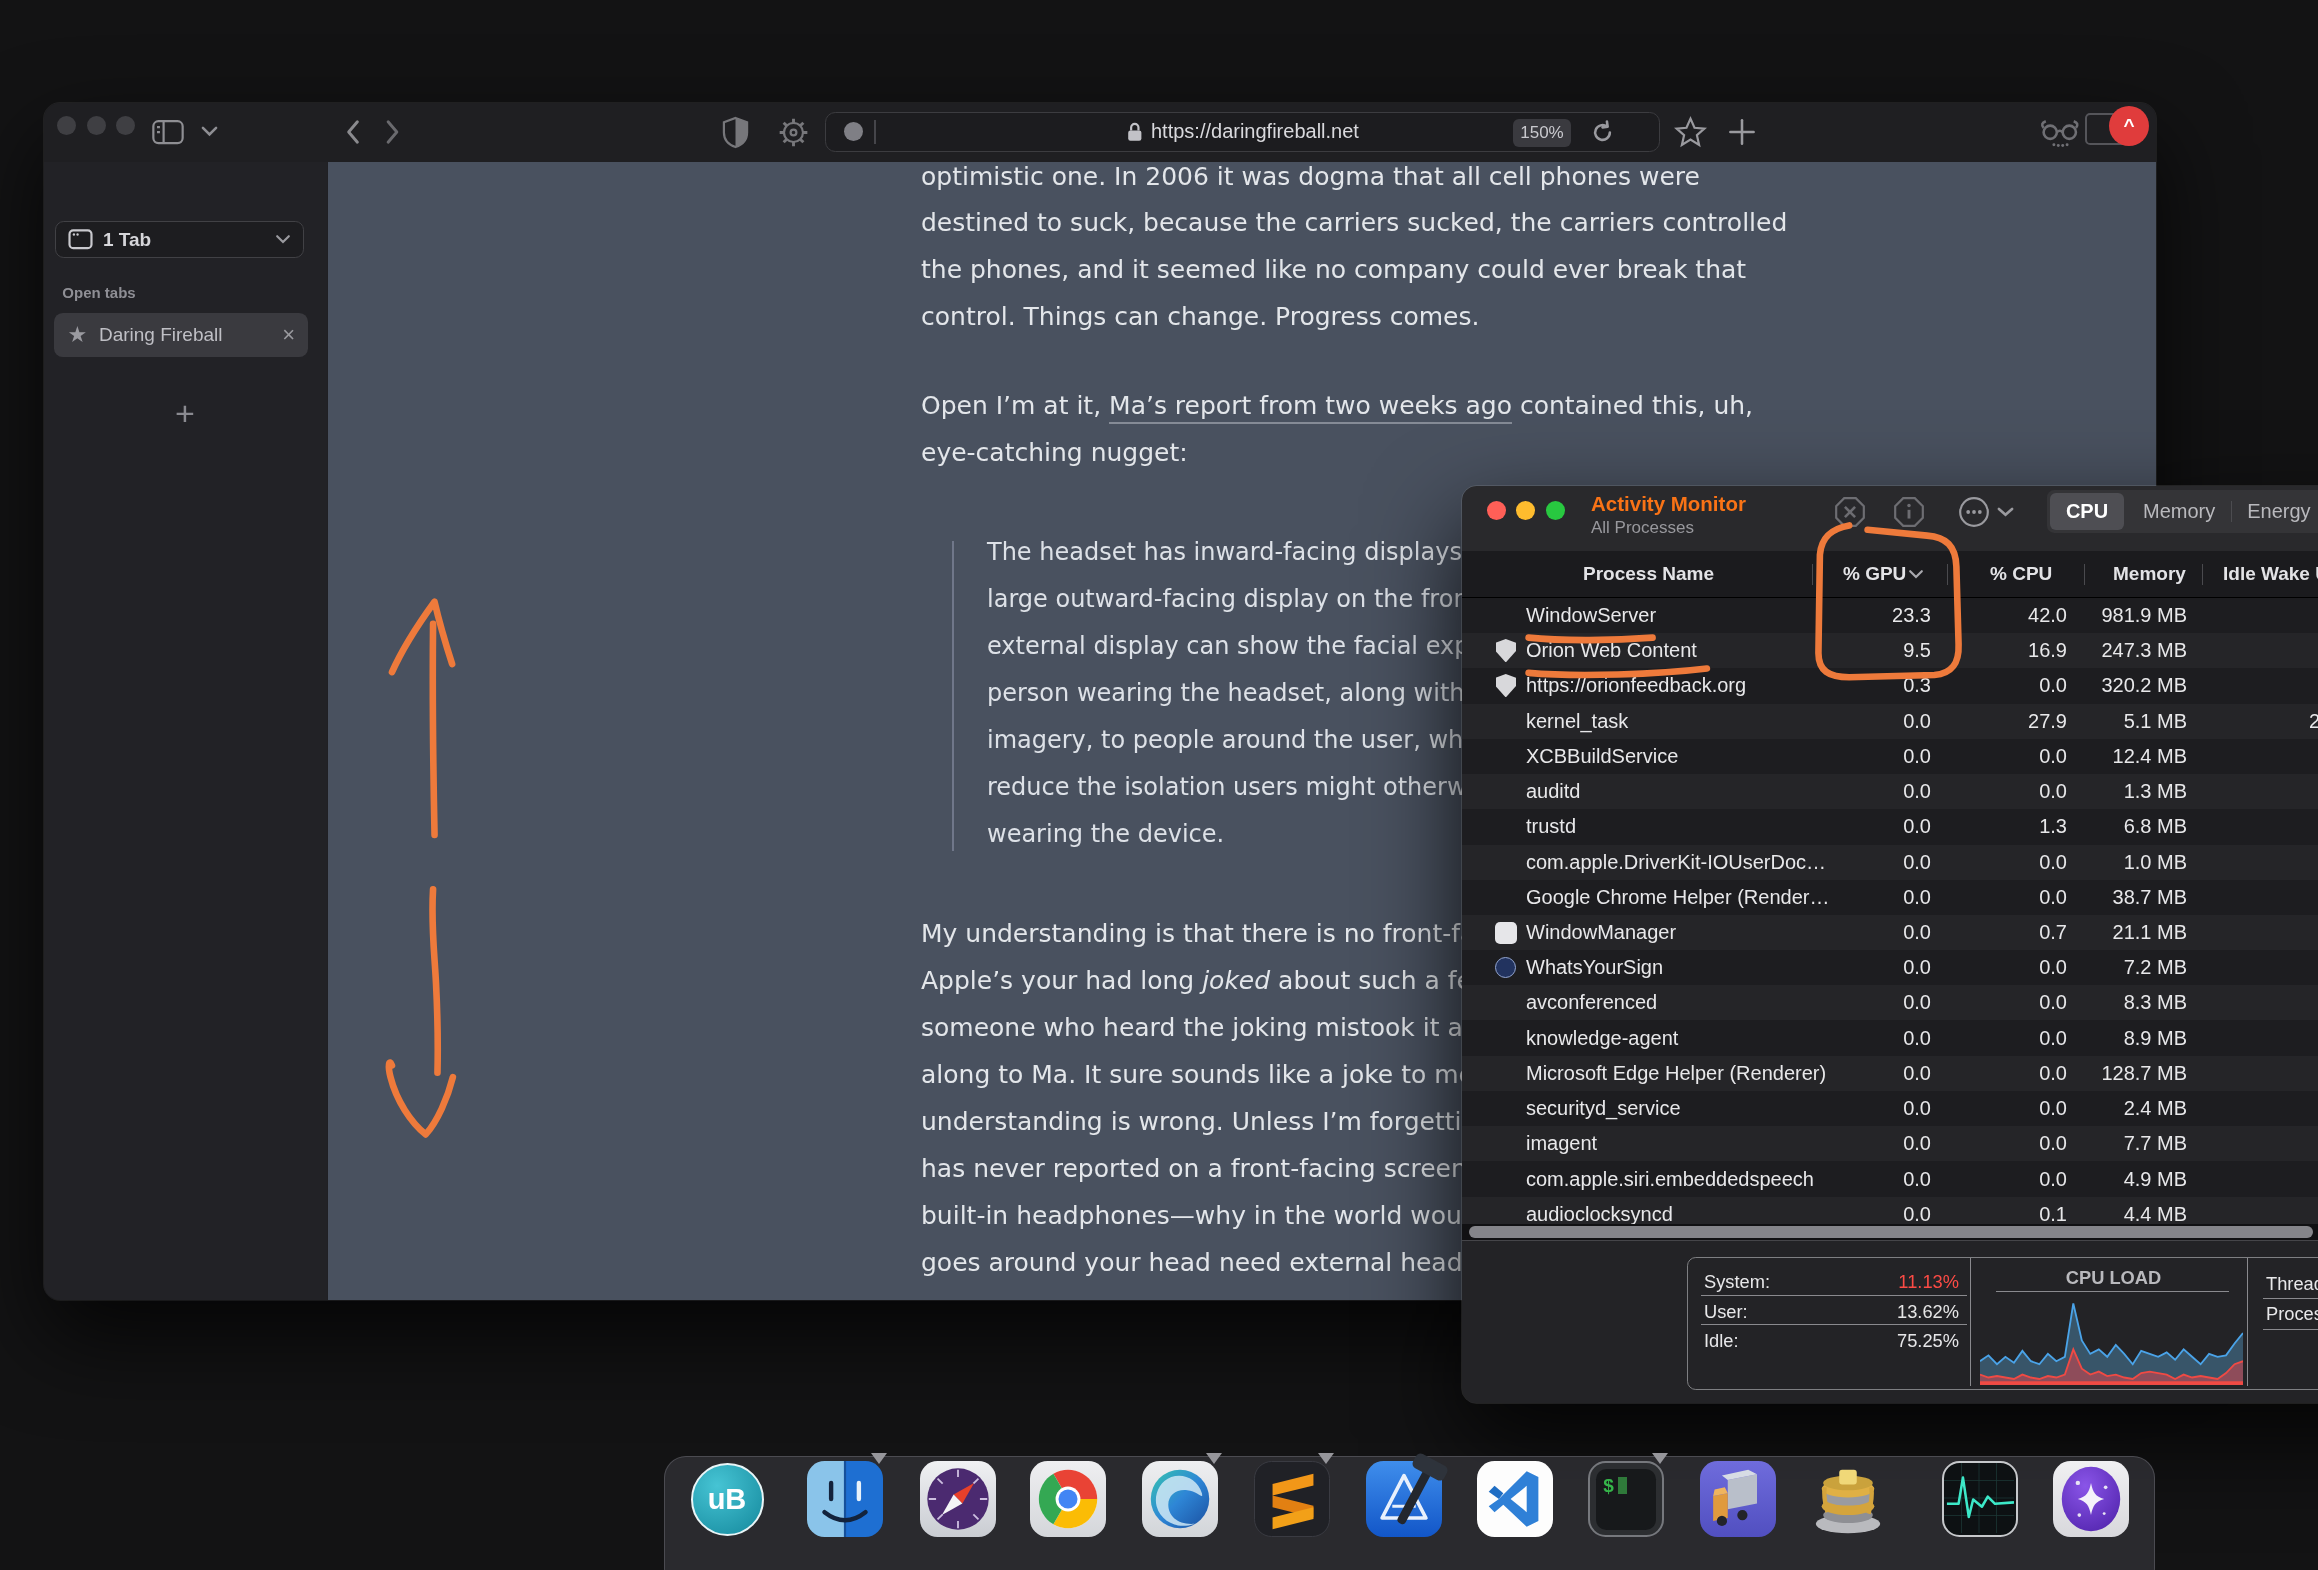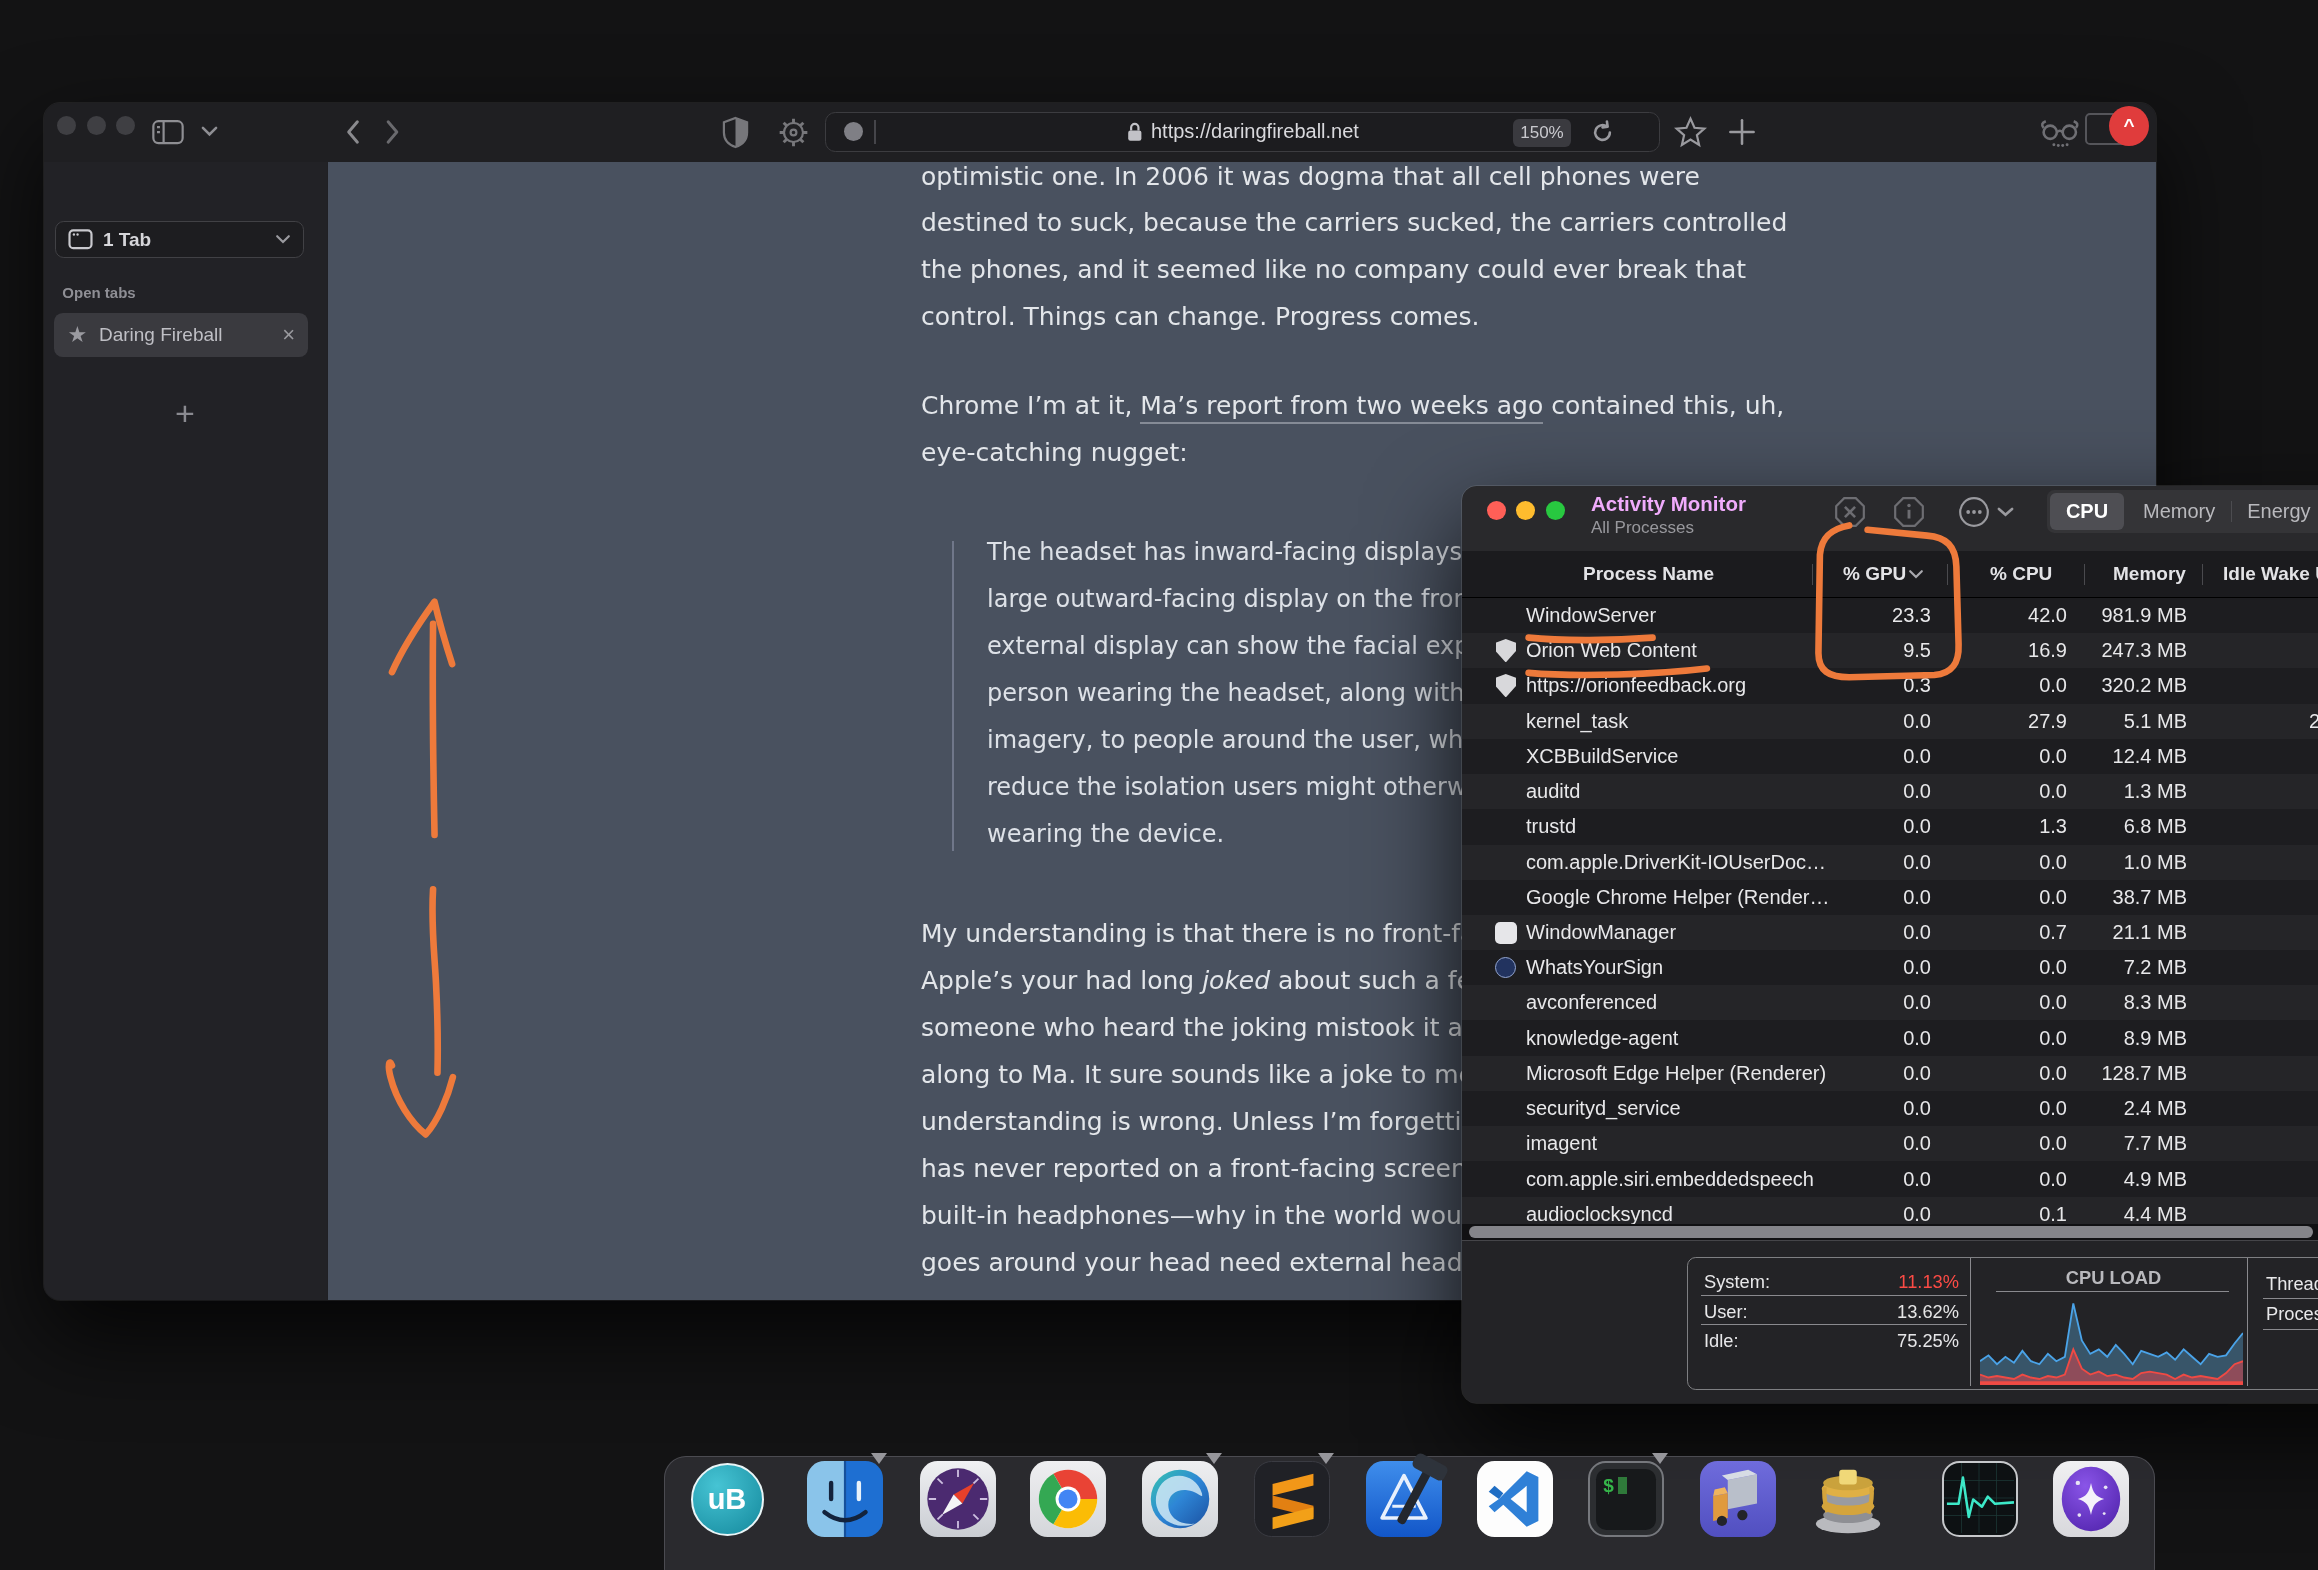--- a/index.html
+++ b/index.html
@@ -39,21 +39,21 @@
   .article{position:absolute;left:877px;top:0;width:1027px;color:#e3e6ea;
            font-family:"DejaVu Sans",sans-serif;font-size:25px;}
   .aline{position:absolute;white-space:nowrap;height:47px;line-height:47px;}
   .bq-border{position:absolute;left:908px;top:438px;width:2.2px;height:310px;background:#70778a;}
   .dflink{border-bottom:2.2px solid #858b96;padding-bottom:1.5px;}
 
   
   .am{position:absolute;left:1462px;top:486px;width:1027px;height:917px;background:#29292c;
       border-radius:14.7px;box-shadow:0 37px 95px rgba(0,0,0,.8);overflow:hidden;outline:0.7px solid rgba(255,255,255,.1);}
   .am-tl{position:absolute;top:15.4px;width:19px;height:19px;border-radius:50%;}
-  .am-title{position:absolute;left:129px;top:5.9px;font-size:20.5px;font-weight:bold;color:#f0abfc;}
+  .am-title{position:absolute;left:129px;top:5.9px;font-size:20.5px;font-weight:bold;color:#f97316;}
   .am-sub{position:absolute;left:129px;top:32px;font-size:17px;color:#98989d;}
   .oct{position:absolute;top:9.5px;width:32px;height:32px;color:#77777c;}
   .seg{position:absolute;left:585px;top:4.4px;height:43px;width:382px;background:#343437;border-radius:7.3px;
        display:flex;align-items:center;}
   .seg .s{padding:0 16px;font-size:20px;color:#b9b9bd;height:37px;display:flex;align-items:center;border-radius:5.9px;position:relative;}
   .seg .s.sel{background:#4e4e53;color:#fff;font-weight:bold;margin:0 2.9px;}
   .seg .s + .s:not(.sel):not(.aftersel)::before{content:"";position:absolute;left:0;top:8px;width:0.7px;height:20.5px;background:#4c4c50;}
   .am-header{position:absolute;left:0;top:65px;width:100%;height:46px;background:#1b1b1e;border-bottom:0.7px solid #000;
              font-size:19px;font-weight:bold;color:#e3e3e6;}
   .hsep{position:absolute;top:13.2px;width:0.7px;height:20.5px;background:#4a4a4e;}
@@ -200,21 +200,21 @@
     <div class="b-page">
       <div class="bq-border" style="left:624px;top:379px;height:310px"></div>
       <div class="article" style="left:593px;top:0">
         <div id="para1">
             <div class="aline" style="top: -9.5px;">optimistic one. In 2006 it was dogma that all cell phones were</div>
             <div class="aline" style="top: 37px;">destined to suck, because the carriers sucked, the carriers controlled</div>
             <div class="aline" style="top: 84px;">the phones, and it seemed like no company could ever break that</div>
             <div class="aline" style="top: 131px;">control. Things can change. Progress comes.</div>
           </div>
         <div class="aline" style="top:220px">
-          <span>Chrome I’m at it, </span><span class="dflink">Ma’s report from two weeks ago</span><span> contained this, uh,</span>
+          <span>Open I’m at it, </span><span class="dflink">Ma’s report from two weeks ago</span><span> contained this, uh,</span>
         </div>
         <div class="aline" style="top:267px">eye-catching nugget:</div>
         <div id="bq" style="position:absolute;left:66px;top:367px;font-size:24px;color:#dde1e7;">
             <div class="aline" style="top: 0px; left: 0px;">The headset has inward-facing displays and a</div>
             <div class="aline" style="top: 47px; left: 0px;">large outward-facing display on the front. The</div>
             <div class="aline" style="top: 94px; left: 0px;">external display can show the facial expressions</div>
             <div class="aline" style="top: 141px; left: 0px;">person wearing the headset, along with other</div>
             <div class="aline" style="top: 188px; left: 0px;">imagery, to people around the user, which could</div>
             <div class="aline" style="top: 235px; left: 0px;">reduce the isolation users might otherwise feel</div>
             <div class="aline" style="top: 282px; left: 0px;">wearing the device.</div>

